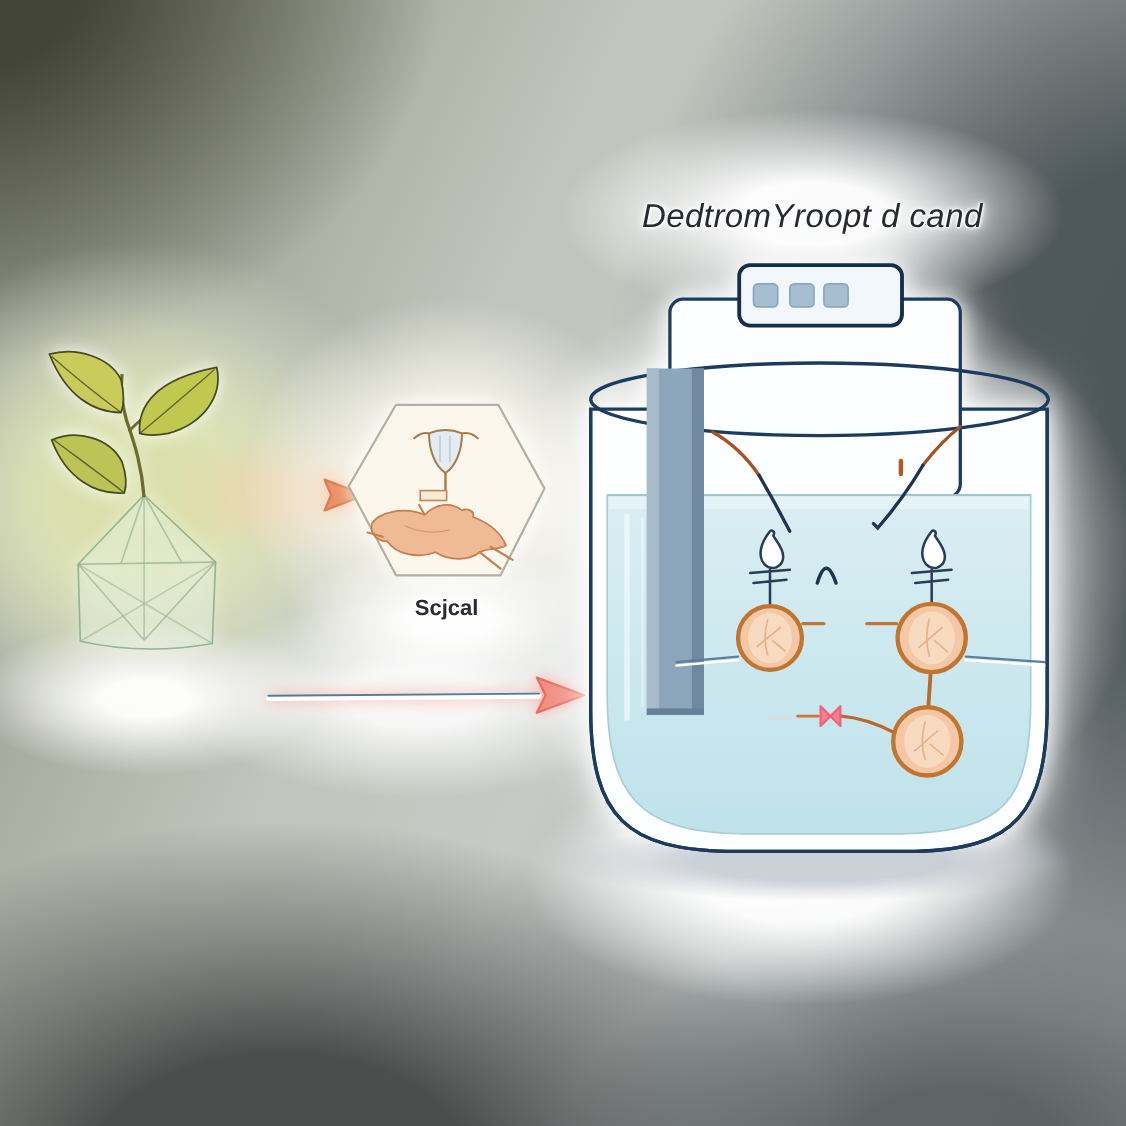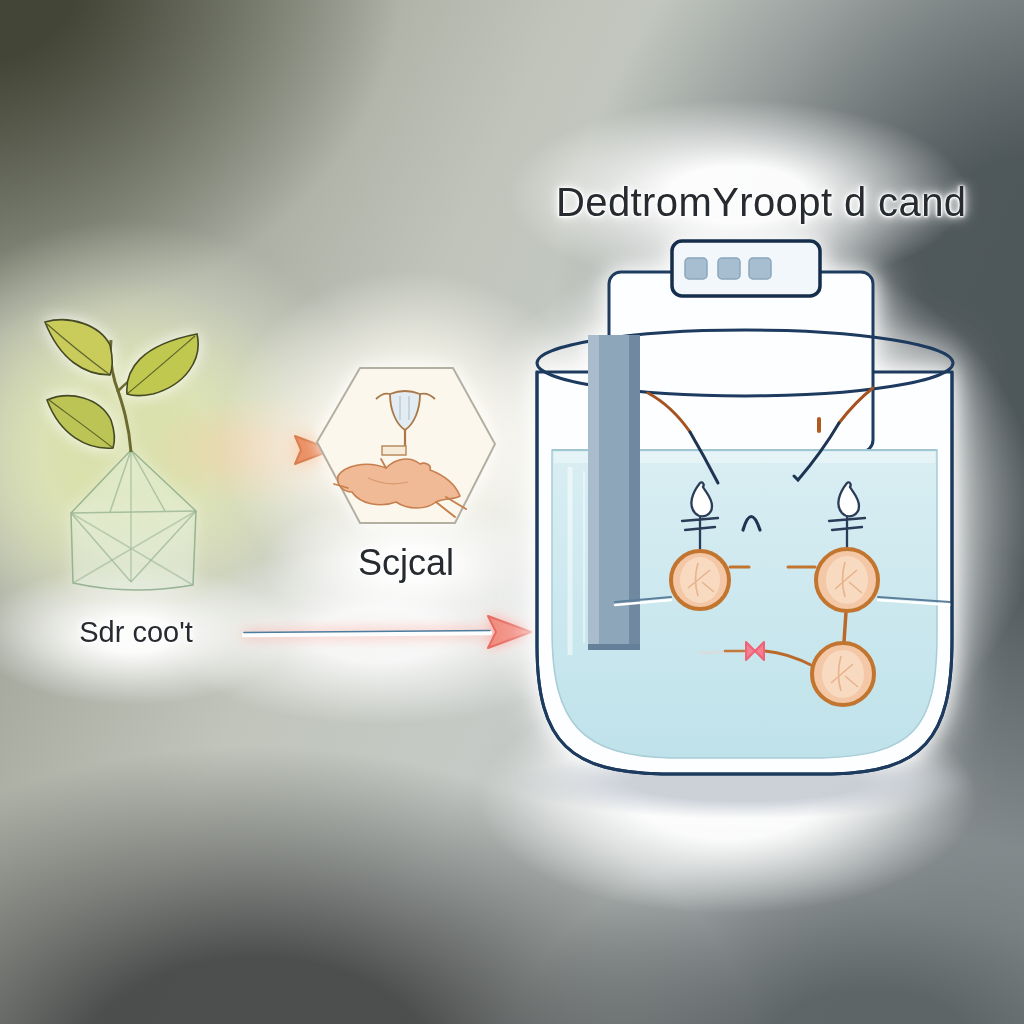--- a/index.html
+++ b/index.html
@@ -27,21 +27,21 @@
       radial-gradient(520px 320px at 85% 103%, rgba(88,95,97,.9) 20%, rgba(88,95,97,0) 70%),
       linear-gradient(115deg, #888c7e 0%, #c0c4ba 38%, #c5cac6 55%, #979ea0 85%, #8d9496 100%);
   }
   .abs{position:absolute;}
   .label{
     color:#272b2f;
     text-align:center;
     text-shadow:0 0 5px #fff,0 0 10px #fff,0 0 16px #fff,0 1px 2px #fff,1px 0 2px #fff,-1px 0 2px #fff;
     white-space:nowrap;
   }
-  .title{font-size:40px;letter-spacing:.4px;font-weight:500;}
+  .title{font-size:30px;letter-spacing:.4px;font-weight:500;font-style:italic;}
   .caption{font-size:29px;font-weight:500;}
   .glow-strong{filter:drop-shadow(0 0 10px rgba(255,255,255,.95)) drop-shadow(0 0 22px rgba(255,255,255,.8));}
   .glow-soft{filter:drop-shadow(0 0 8px rgba(255,255,255,.9));}
   .glow-warm{filter:drop-shadow(0 0 8px rgba(255,190,150,.9));}
   .glow-red{filter:drop-shadow(0 0 7px rgba(255,150,140,.85)) drop-shadow(0 0 14px rgba(255,255,255,.8));}
 </style>
 </head>
 <body>
 
 <div class="canvas">
@@ -199,18 +199,17 @@
       <circle cx="331" cy="449" r="31" fill="#f4c8a6" stroke="#c2752f" stroke-width="4"></circle>
       <ellipse cx="331" cy="449" rx="21" ry="24" fill="#f8dbc2" opacity="0.95"></ellipse>
       <path d="M329,431 Q324,449 329,466 M319,458 L341,439 M333,451 L346,462" fill="none" stroke="#e8b38c" stroke-width="1.6"></path>
     </g>
 
     <path d="M25,147 L25,420 C25,520 60,547 150,549 L320,549 C410,547 440,515 440,415 L440,147" fill="none" stroke="#1d3a5f" stroke-width="3"></path>
   </svg>
 
   <div class="abs label title" style="left:556px;top:180px;width:365px;">DedtromYroopt d cand</div>
 
-  <div class="abs label caption" style="left:36px;top:616px;width:200px;">Sdr coo't</div>
-
-  <div class="abs label caption" style="left:306px;top:542px;width:200px;font-size:36px;">Scjcal</div>
+
+  <div class="abs label caption" style="left:306px;top:542px;width:200px;font-size:20px;font-weight:bold;">Scjcal</div>
 
 
 </div>
 
 </body></html>

